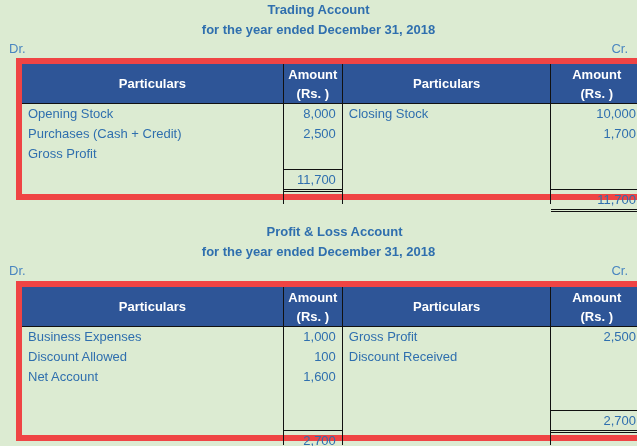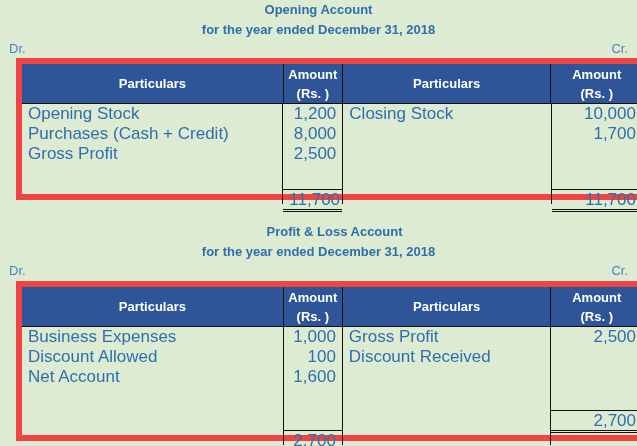--- a/index.html
+++ b/index.html
@@ -29,31 +29,31 @@
     box-sizing: border-box; line-height: 19px;
   }
   .c1 { width: 266px; }
   .c2 { width: 60px; }
   .c3 { width: 212px; }
   .c4 { width: 92px; }
   .sep { border-right: 1px solid #111; }
   .body { display: flex; }
   .col { box-sizing: border-box; position: relative; }
   .cell {
-    color: #2f6fae; font-size: 17px; height: 20px; line-height: 20px;
+    color: #2f6fae; font-size: 13px; height: 20px; line-height: 20px;
     padding: 0 6px; white-space: nowrap; box-sizing: border-box;
   }
   .num { text-align: right; }
   .tot-top { border-top: 1px solid #111; margin-top: 25px; }
   .dbl { border-top: 3px double #111; }
 </style>
 </head>
 <body>
 
-<div class="title" style="top:2px;">Opening Account</div>
+<div class="title" style="top:2px;">Trading Account</div>
 <div class="title" style="top:22px;">for the year ended December 31, 2018</div>
 <div class="drcr" style="top:42px; left:9px;">Dr.</div>
 <div class="drcr" style="top:42px; right:9px;">Cr.</div>
 
 <div class="ledger" style="top:58px; height:142px;">
   <div class="hdr" style="height:40px;">
     <div class="c1 sep">Particulars</div>
     <div class="c2 sep" style="flex-direction:column;">
       <span>Amount</span>
       <span>(Rs. )</span>
@@ -64,21 +64,20 @@
       <span>(Rs. )</span>
     </div>
   </div>
   <div class="body" style="height:100px;">
     <div class="col c1 sep">
       <div class="cell">Opening Stock</div>
       <div class="cell">Purchases (Cash + Credit)</div>
       <div class="cell">Gross Profit</div>
     </div>
     <div class="col c2 sep">
-      <div class="cell num">1,200</div>
       <div class="cell num">8,000</div>
       <div class="cell num">2,500</div>
       <div class="cell num tot-top">11,700</div>
       <div class="dbl"></div>
     </div>
     <div class="col c3 sep">
       <div class="cell">Closing Stock</div>
     </div>
     <div class="col c4">
       <div class="cell num">10,000</div>

